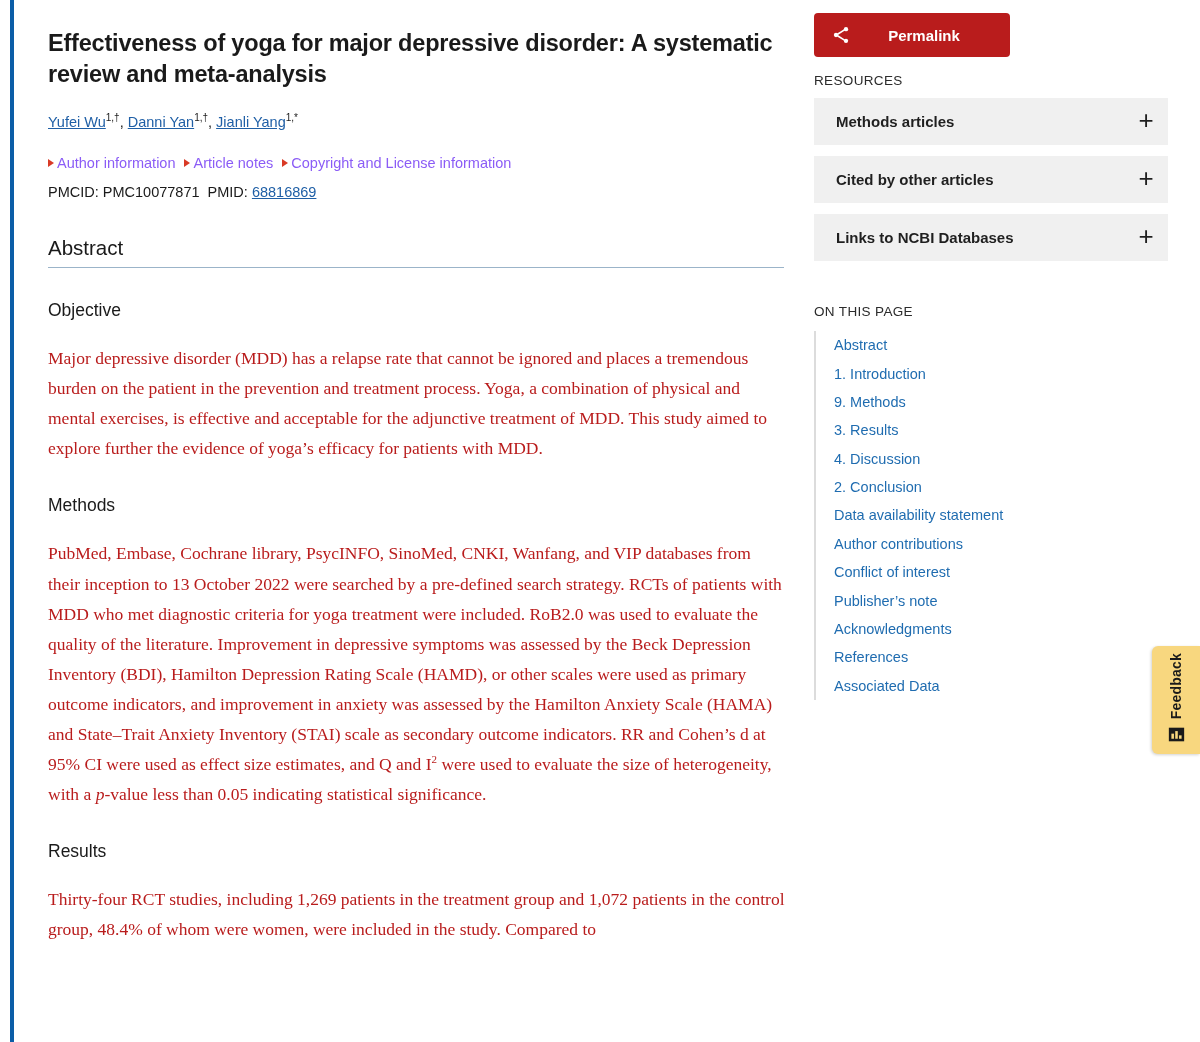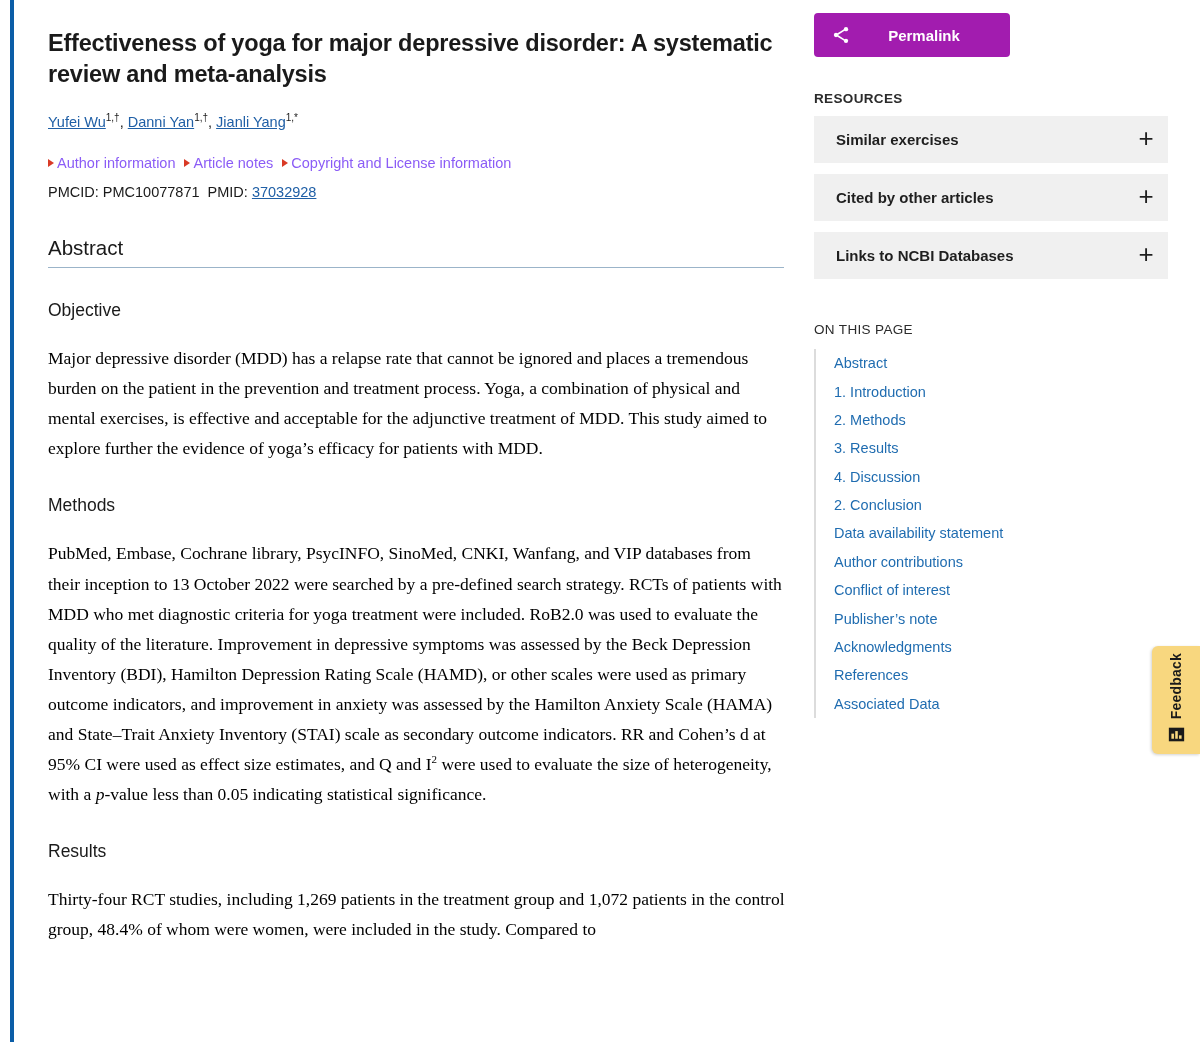--- a/index.html
+++ b/index.html
@@ -123,35 +123,35 @@
     font-size: 17.5px;
     font-weight: normal;
     color: #1a1a1a;
     margin: 0;
     padding-top: 32px;
   }
   p.body {
     font-family: "Liberation Serif", serif;
     font-size: 17.5px;
     line-height: 1.72;
-    color: #000000;
+    color: #b91c1c;
     margin: 22px 0 0 0;
     width: 738px;
     text-align: left;
   }
   p.body sup { font-size: 11px; vertical-align: super; line-height: 0; }
   p.body i, p.body em { font-style: italic; }
 
   
   .permalink-btn {
     display: flex;
     align-items: center;
     width: 196px;
     height: 44px;
-    background: #a21caf;
+    background: #b91c1c;
     border: none;
     border-radius: 4px;
     margin-top: 13px;
     cursor: pointer;
     padding: 0;
   }
   .permalink-btn .share-ico {
     width: 34px;
     margin-left: 10px;
     display: flex;
@@ -163,24 +163,24 @@
     font-size: 15px;
     font-weight: bold;
     font-family: "Liberation Sans", sans-serif;
     flex: 1;
     text-align: center;
     padding-right: 20px;
   }
 
   .side-heading {
     font-size: 13.5px;
-    font-weight: bold;
+    font-weight: normal;
     letter-spacing: 0.35px;
     color: #2b2b2b;
-    margin-top: 34px;
+    margin-top: 16px;
     margin-bottom: 10px;
     text-transform: uppercase;
   }
 
   .res-row {
     background: #f0f0f0;
     height: 47px;
     width: 354px;
     display: flex;
     align-items: center;
@@ -271,21 +271,21 @@
     </div>
 
     <div class="meta-links">
       <span class="meta-link-item"><span class="tri"></span><a href="#">Author information</a></span><span class="meta-link-item"><span class="tri"></span><a href="#">Article notes</a></span><span class="meta-link-item"><span class="tri"></span><a href="#">Copyright and License information</a></span>
     </div>
 
     <div class="ids">
       <span>PMCID:</span>
       <span>PMC10077871</span>&nbsp;
       <span>PMID:</span>
-      <a href="#">37032928</a>
+      <a href="#">68816869</a>
     </div>
 
     <h2 class="sec-title">Abstract</h2>
 
     <h3 class="sub-title">Objective</h3>
     <p class="body">Major depressive disorder (MDD) has a relapse rate that cannot be ignored and places a tremendous burden on the patient in the prevention and treatment process. Yoga, a combination of physical and mental exercises, is effective and acceptable for the adjunctive treatment of MDD. This study aimed to explore further the evidence of yoga’s efficacy for patients with MDD.</p>
 
     <h3 class="sub-title">Methods</h3>
     <p class="body"><span>PubMed, Embase, Cochrane library, PsycINFO, SinoMed, CNKI, Wanfang, and VIP databases from their inception to 13 October 2022 were searched by a pre-defined search strategy. RCTs of patients with MDD who met diagnostic criteria for yoga treatment were included. RoB2.0 was used to evaluate the quality of the literature. Improvement in depressive symptoms was assessed by the Beck Depression Inventory (BDI), Hamilton Depression Rating Scale (HAMD), or other scales were used as primary outcome indicators, and improvement in anxiety was assessed by the Hamilton Anxiety Scale (HAMA) and State–Trait Anxiety Inventory (STAI) scale as secondary outcome indicators. RR and Cohen’s d at 95% CI were used as effect size estimates, and Q and I</span><sup>2</sup><span> were used to evaluate the size of heterogeneity, with a </span><i>p</i><span>-value less than 0.05 indicating statistical significance.</span></p>
 
@@ -305,21 +305,21 @@
           <line x1="8.3" y1="10.8" x2="15.7" y2="6.2"></line>
           <line x1="8.3" y1="13.2" x2="15.7" y2="17.8"></line>
         </svg>
       </span>
       <span class="plabel">Permalink</span>
     </button>
 
     <div class="side-heading">RESOURCES</div>
 
     <div class="res-row">
-      <span class="res-label">Similar exercises</span>
+      <span class="res-label">Methods articles</span>
       <span class="plus">+</span>
     </div>
     <div class="res-row">
       <span class="res-label">Cited by other articles</span>
       <span class="plus">+</span>
     </div>
     <div class="res-row">
       <span class="res-label">Links to NCBI Databases</span>
       <span class="plus">+</span>
     </div>
@@ -327,21 +327,21 @@
     <div class="otp-heading">ON THIS PAGE</div>
 
     <ul class="otp-list">
       <li>
           <a href="#">Abstract</a>
         </li>
       <li>
           <a href="#">1. Introduction</a>
         </li>
       <li>
-          <a href="#">2. Methods</a>
+          <a href="#">9. Methods</a>
         </li>
       <li>
           <a href="#">3. Results</a>
         </li>
       <li>
           <a href="#">4. Discussion</a>
         </li>
       <li>
           <a href="#">2. Conclusion</a>
         </li>

